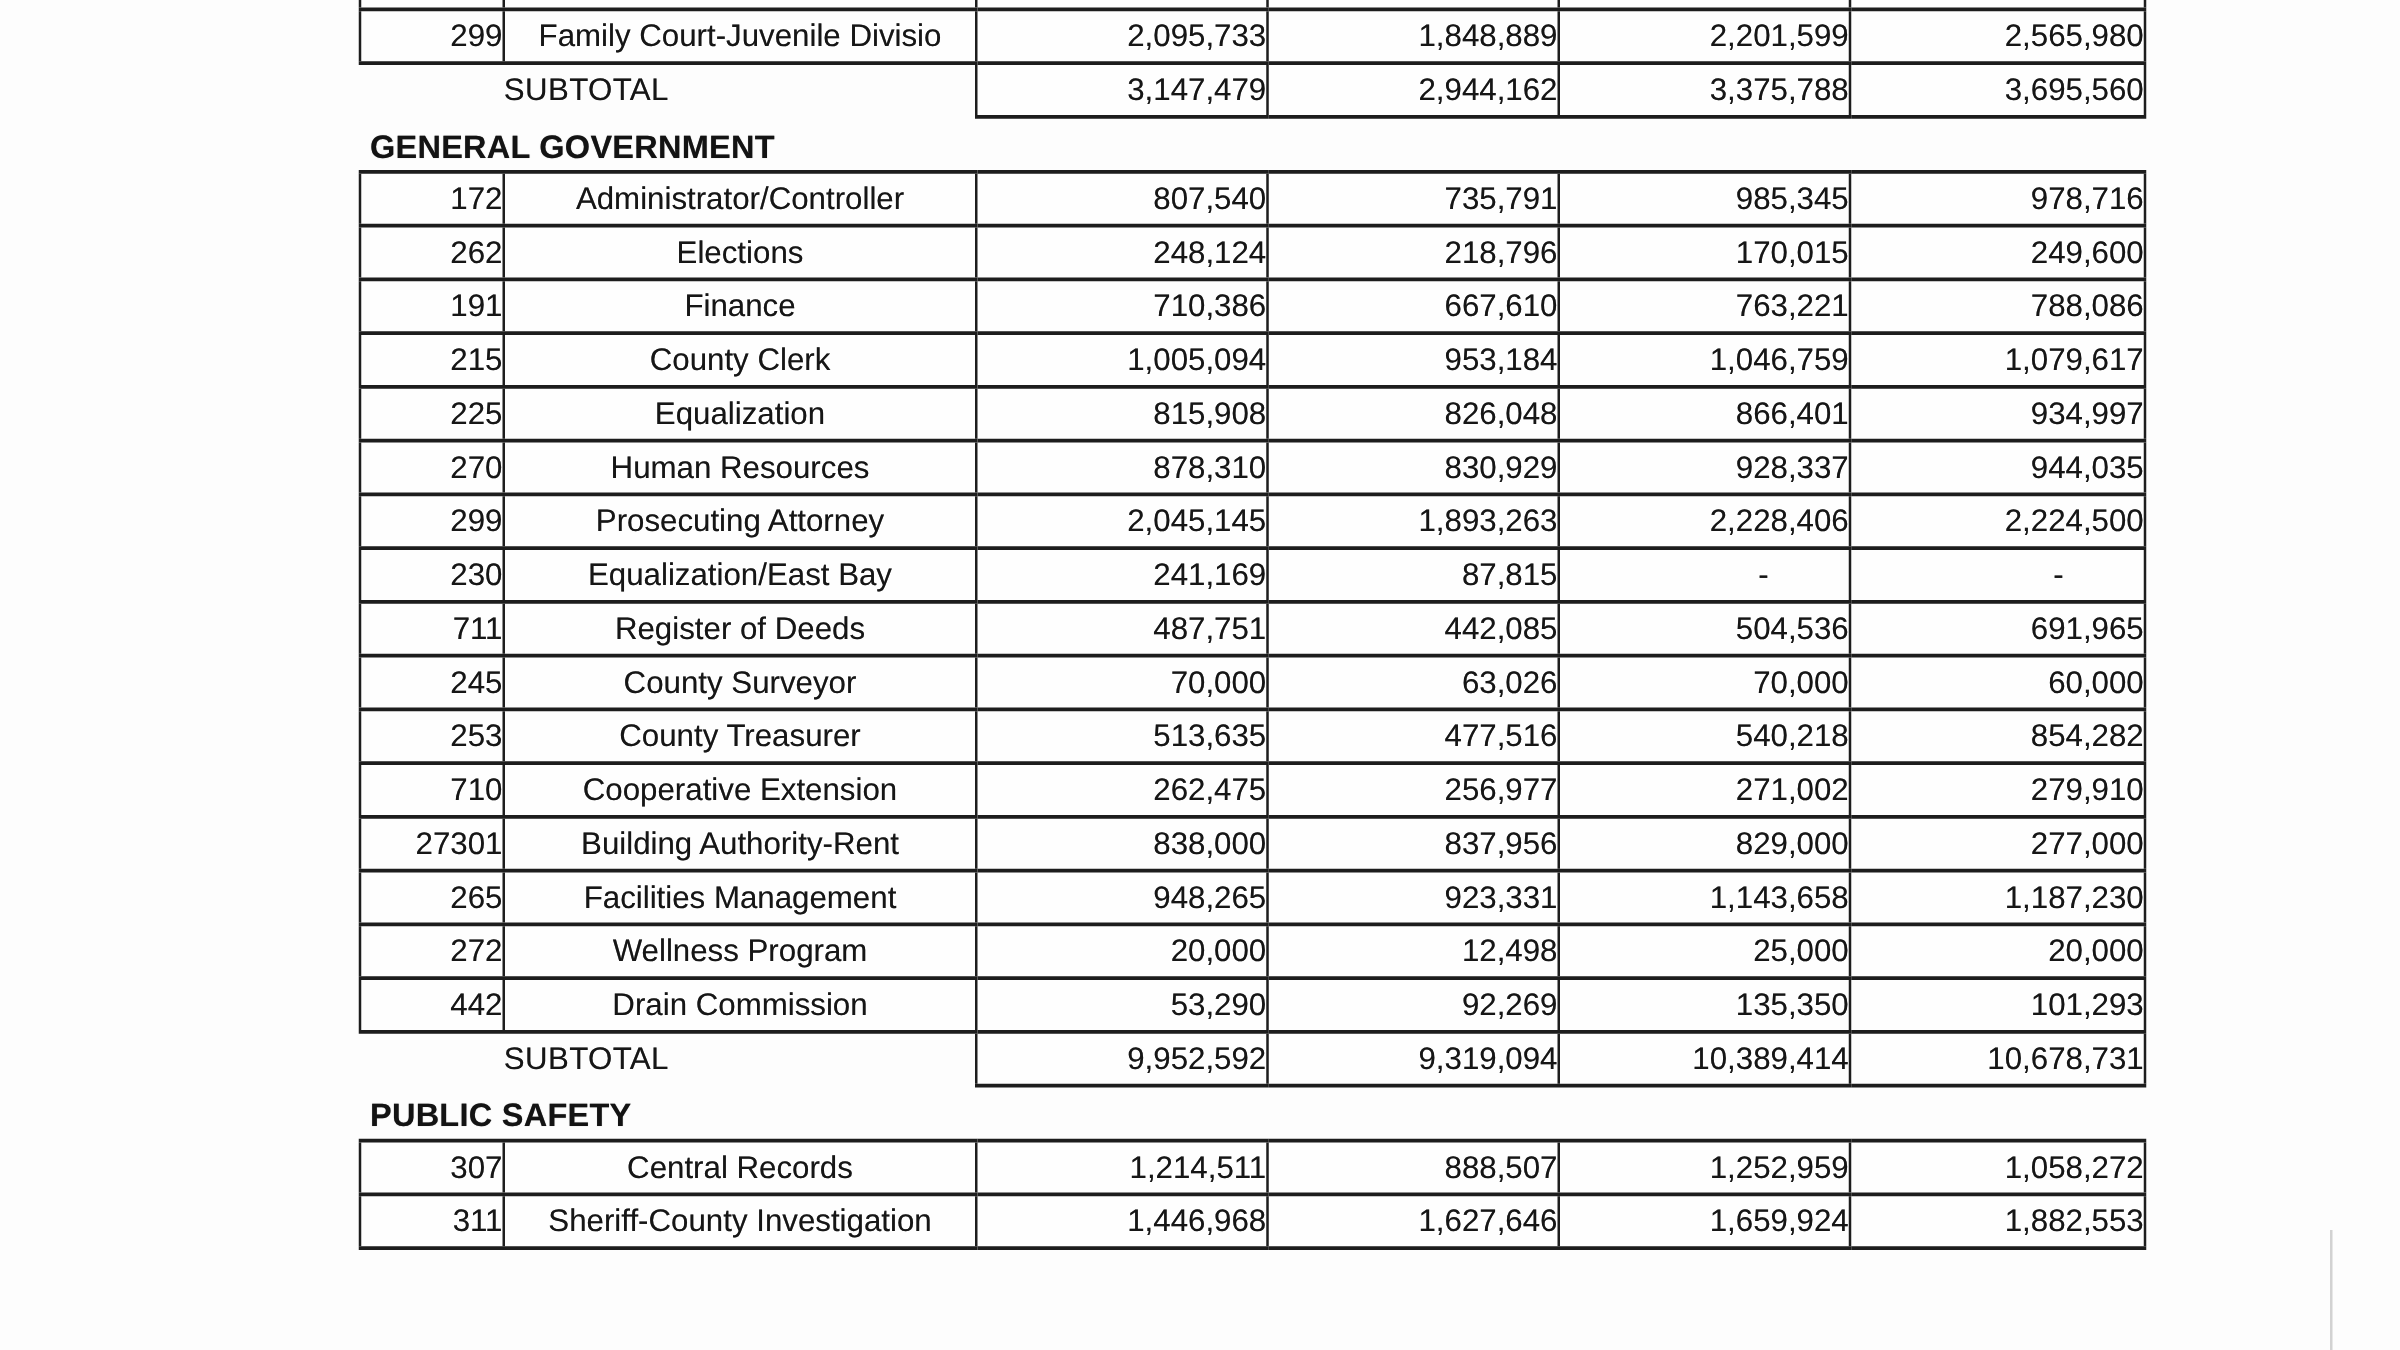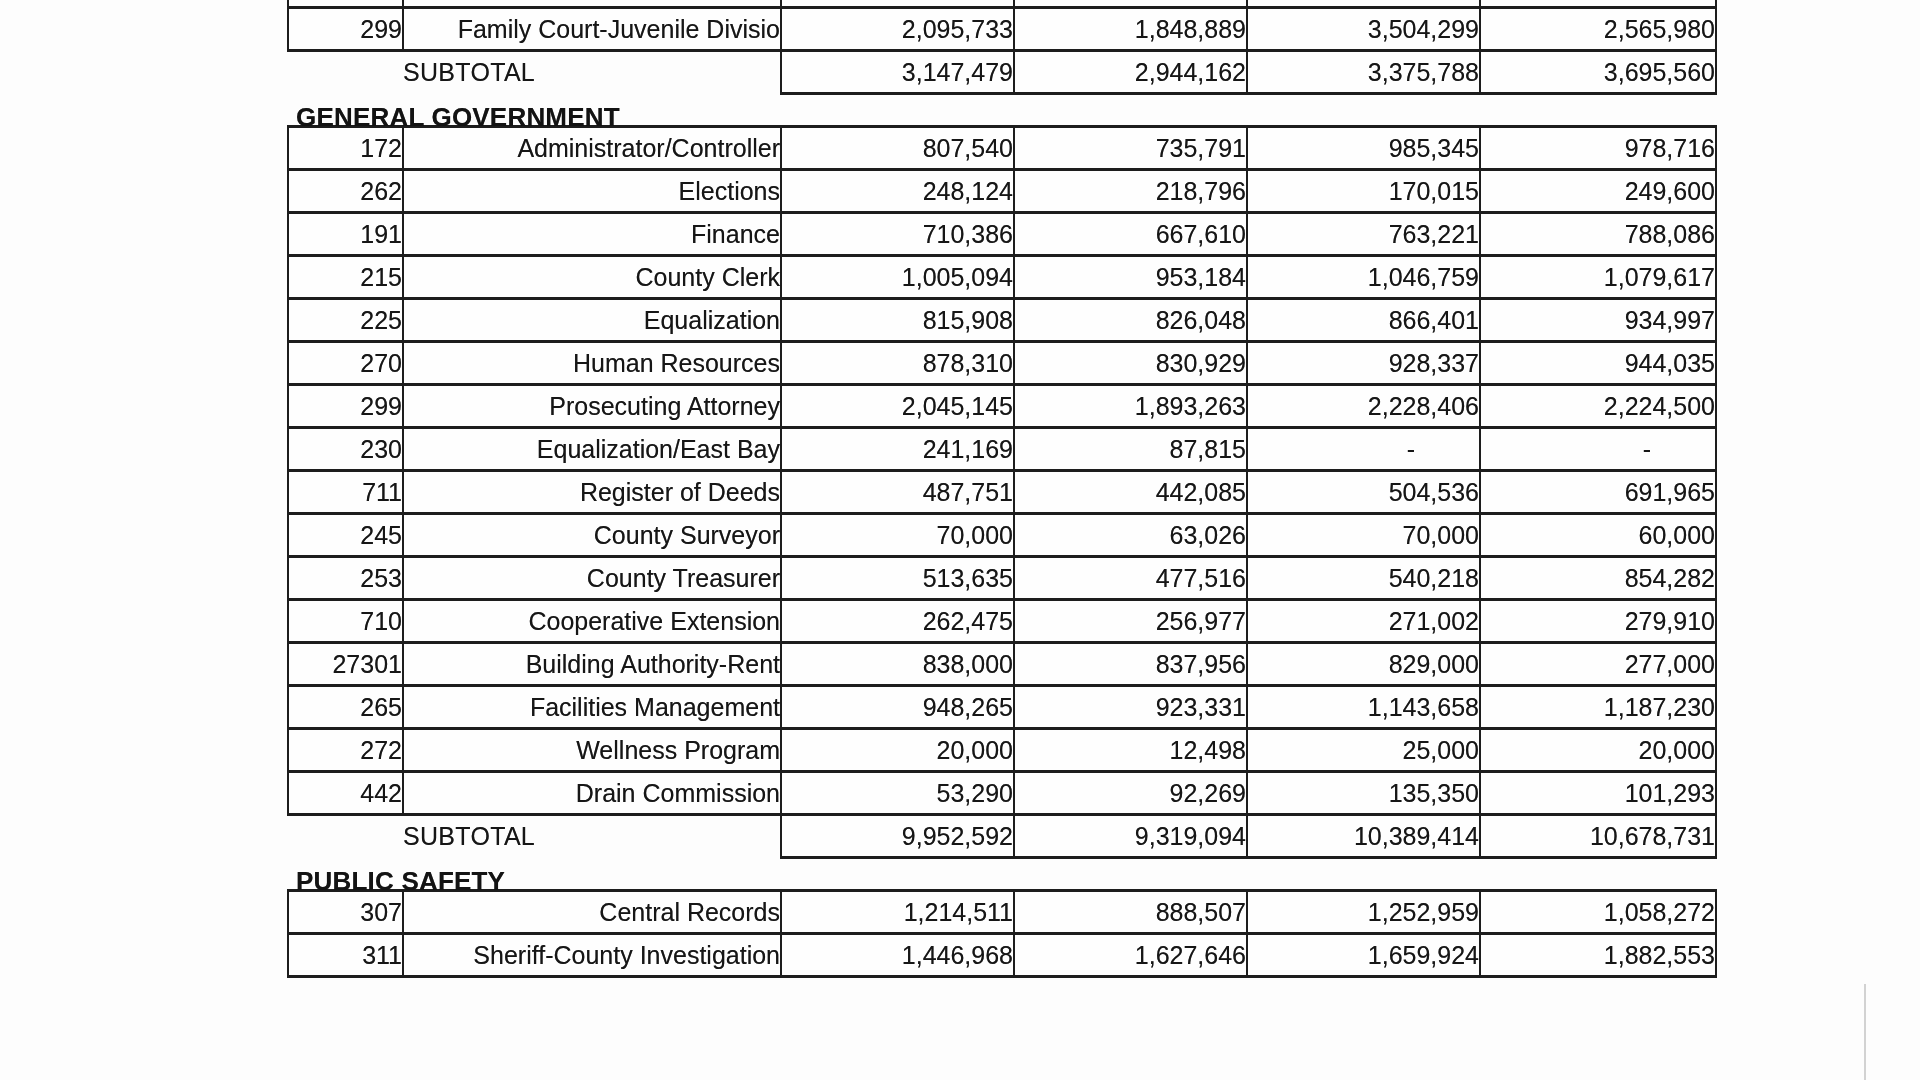--- a/index.html
+++ b/index.html
@@ -17,21 +17,21 @@
     color: #161616;
   }
   .content {
     position: absolute;
     left: 287px;
     top: 0;
     width: 1430px;
     filter: blur(0.35px);
   }
   .section-header {
-    height: 30px;
+    height: 41px;
     line-height: 44px;
     padding-left: 9px;
     font-size: 26px;
     font-weight: 700;
     letter-spacing: 0.2px;
     color: #131313;
     text-shadow: 0 0 0.6px rgba(0,0,0,0.55);
     white-space: nowrap;
   }
   table.grid {
@@ -56,21 +56,21 @@
   table.grid tr.partial-row td {
     height: 6px;
     border-top: none;
     border-bottom: 3px solid #1d1d1d;
   }
   td.code {
     text-align: right;
     padding-right: 7px;
   }
   td.dept {
-    text-align: right;
+    text-align: center;
     padding-left: 8px;
   }
   td.val {
     text-align: right;
     padding-right: 16px;
   }
   td.val.dash {
     padding-right: 64px;
   }
   tr.subtotal-row td.no-border {
@@ -116,21 +116,21 @@
     <td></td>
     <td></td>
     <td></td>
   </tr>
 
   <tr class="data-row">
     <td class="code">299</td>
     <td class="dept">Family Court-Juvenile Divisio</td>
     <td class="val">2,095,733</td>
     <td class="val">1,848,889</td>
-    <td class="val">3,504,299</td>
+    <td class="val">2,201,599</td>
     <td class="val">2,565,980</td>
   </tr>
 
   <tr class="subtotal-row">
     <td class="no-border"></td>
     <td class="no-border subtotal-label">SUBTOTAL</td>
     <td class="val">3,147,479</td>
     <td class="val">2,944,162</td>
     <td class="val">3,375,788</td>
     <td class="val">3,695,560</td>

